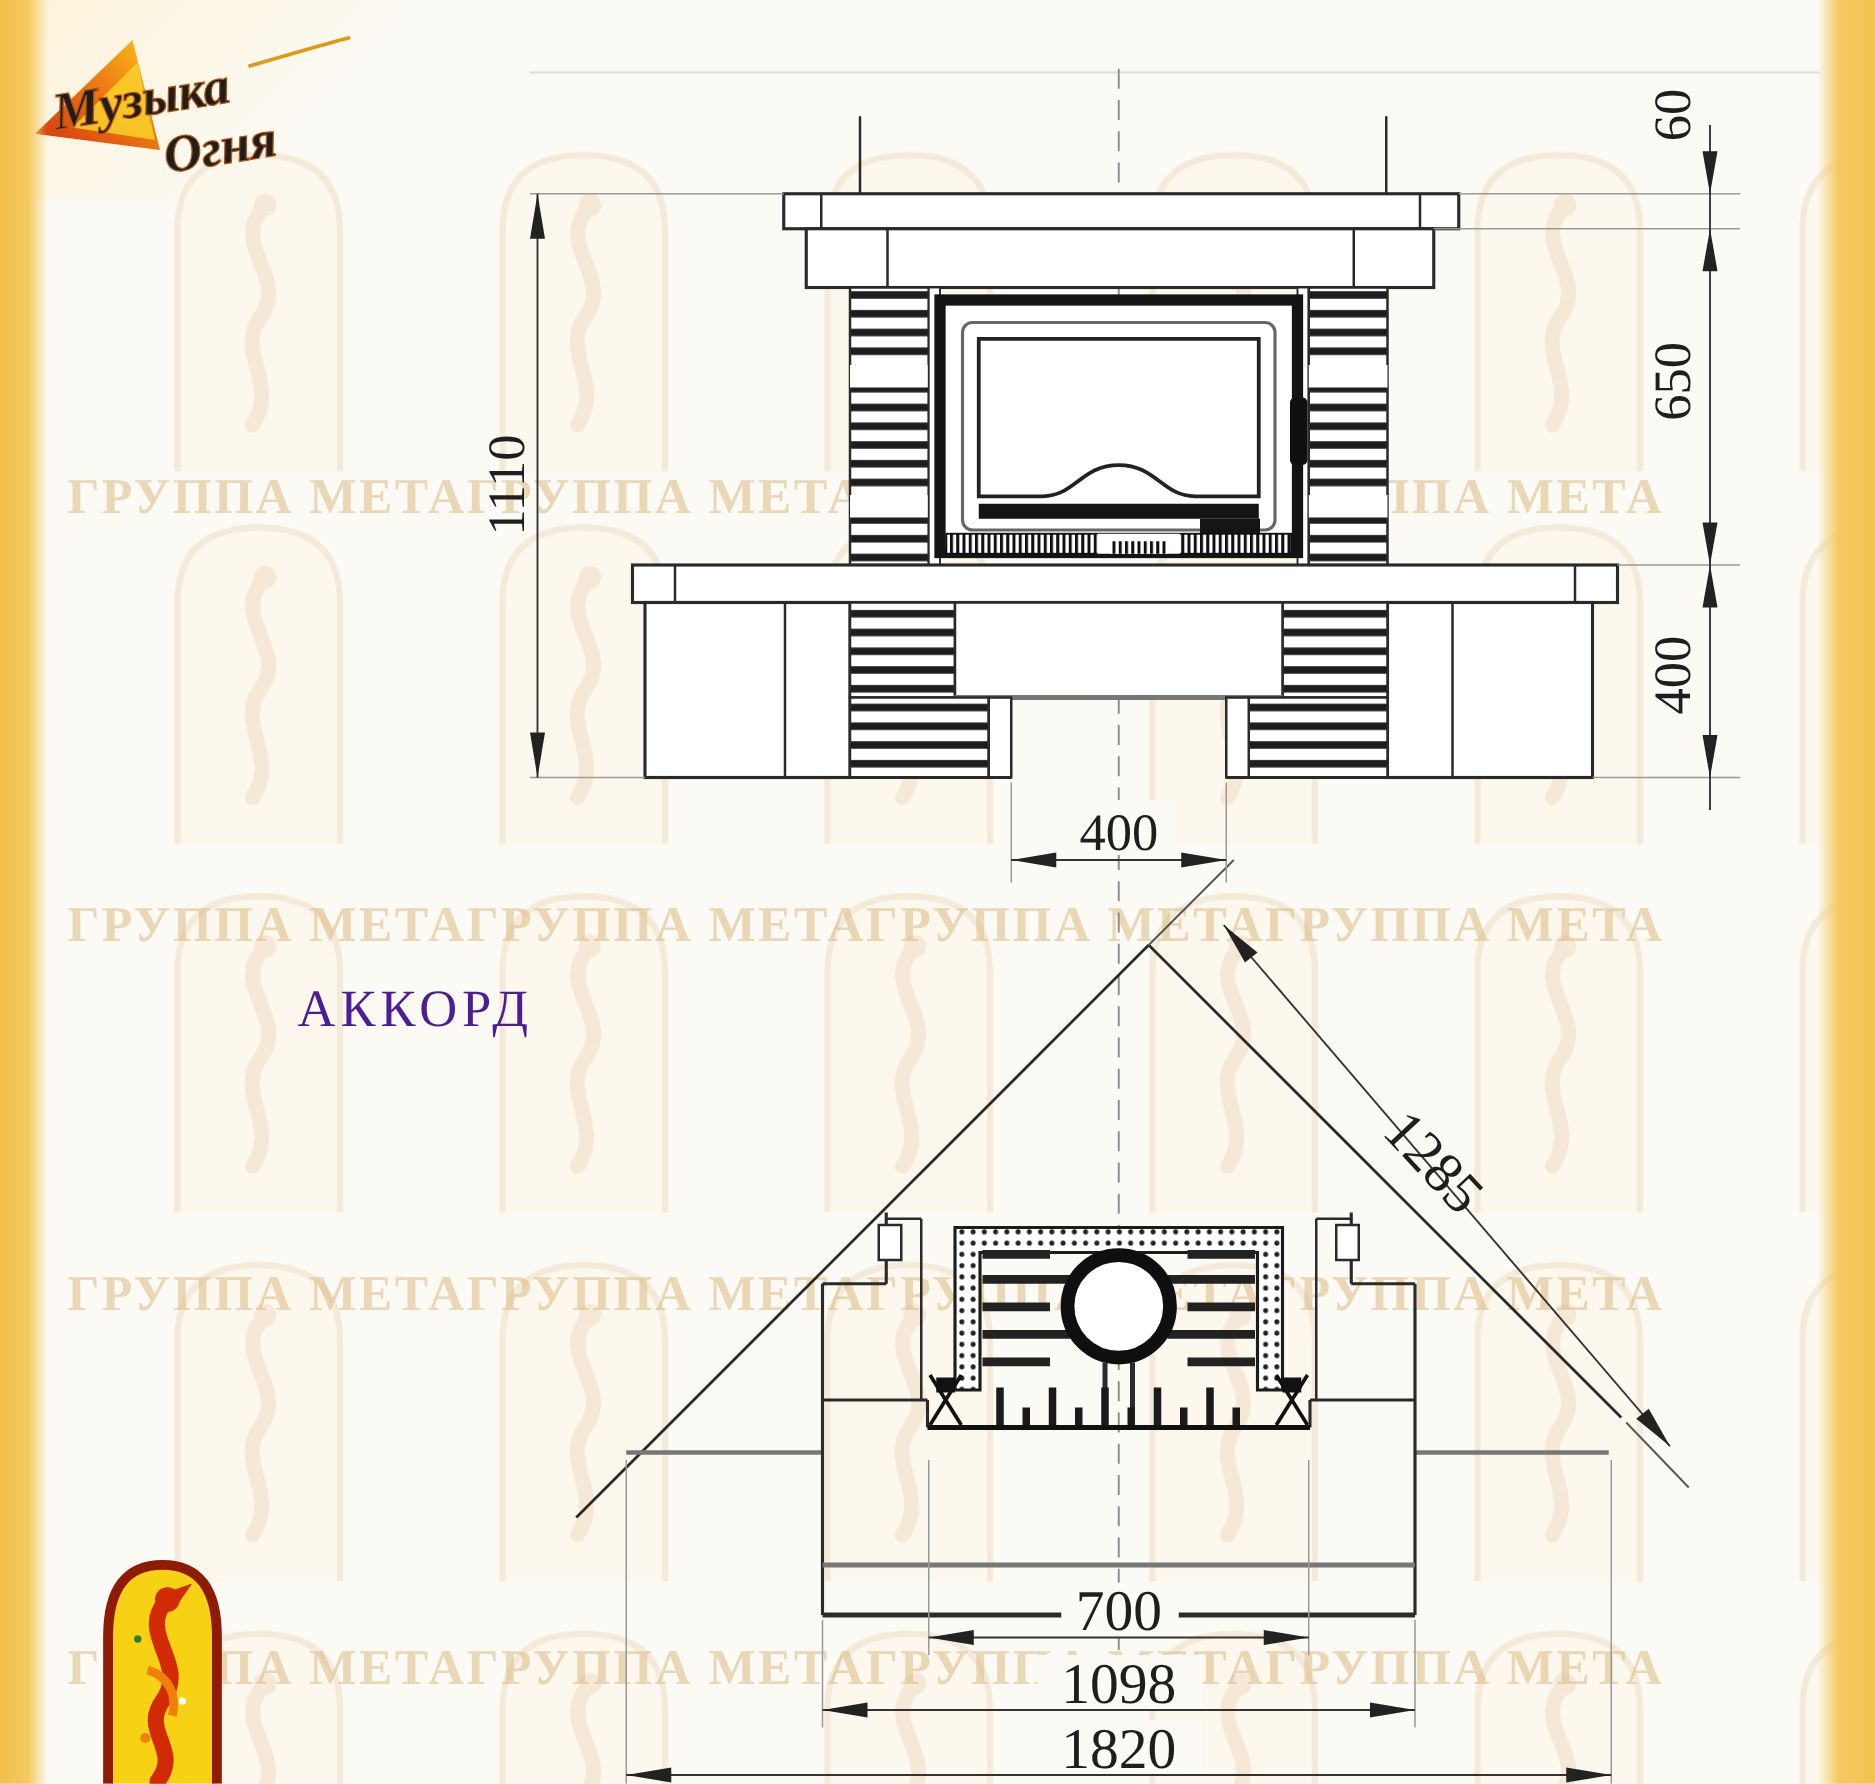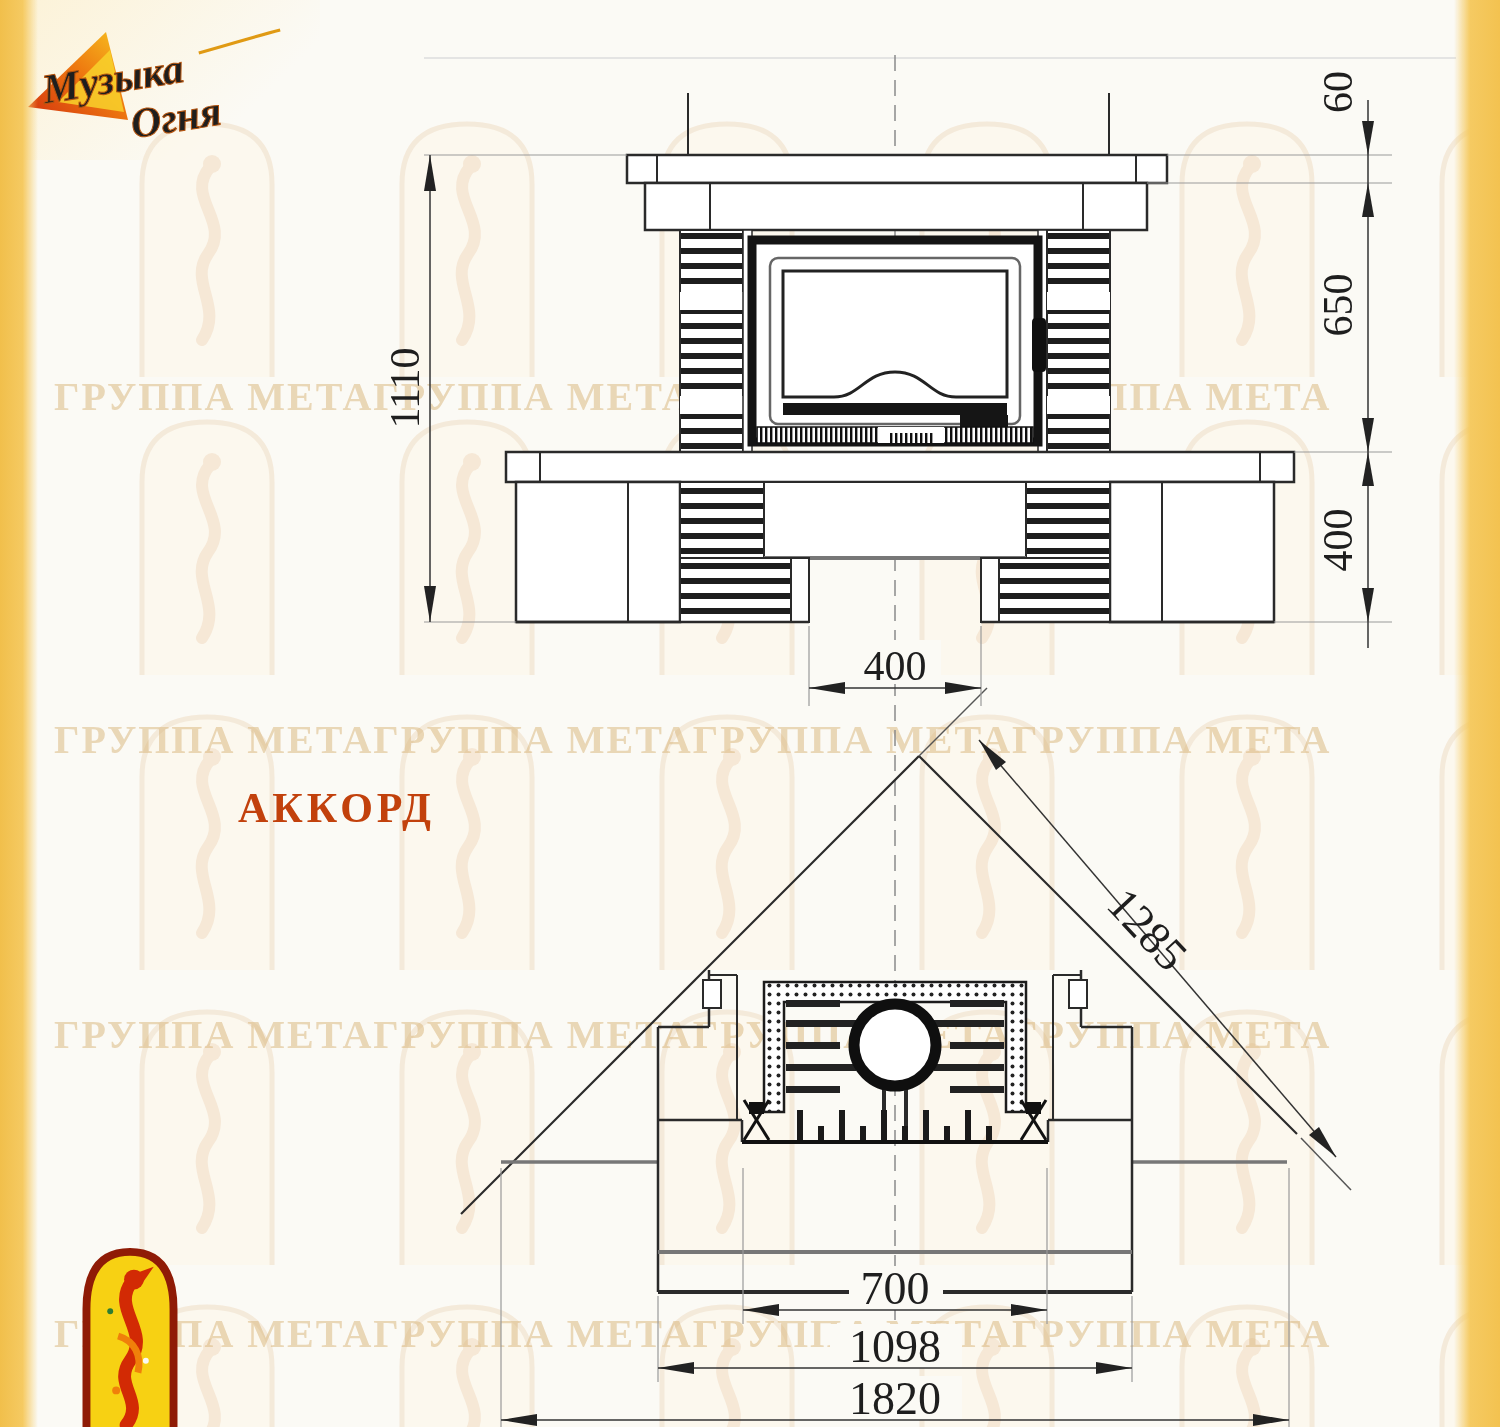--- a/index.html
+++ b/index.html
@@ -3,22 +3,22 @@
 <meta charset="utf-8">
 <style>
   html,body{margin:0;padding:0;background:#fff;}
   #canvas{position:relative;width:1500px;height:1427px;background:#FBFAF5;overflow:hidden;
           font-family:"Liberation Serif", serif;}
   .layer{position:absolute;left:0;top:0;}
   .wm-text{position:absolute;left:54px;white-space:nowrap;font-weight:bold;font-size:40px;
            letter-spacing:2px;color:#D8B379;opacity:.5;z-index:1;}
   #wm-svg{z-index:1;}
   #drawing{z-index:2;}
-  #title{position:absolute;left:238px;top:784px;font-size:42px;font-weight:bold;
-         letter-spacing:4px;color:#c2410c;z-index:3;}
+  #title{position:absolute;left:238px;top:784px;font-size:42px;font-weight:normal;
+         letter-spacing:4px;color:#4c1d95;z-index:3;}
   .strip{position:absolute;top:0;height:100%;z-index:5;}
   #strip-left{left:0;width:38px;background:linear-gradient(90deg,#F1BF4B 0%,#F5CA62 60%,rgba(245,202,98,0) 100%);}
   #strip-right{right:0;width:46px;background:linear-gradient(270deg,#F3C250 0%,#F5CA62 65%,rgba(245,202,98,0) 100%);}
   #logo-top{position:absolute;left:6px;top:2px;z-index:4;}
   #logo-bottom{position:absolute;left:80px;top:1242px;z-index:4;}
   #corner-wash{position:absolute;left:0;top:0;width:320px;height:160px;z-index:0;
                background:linear-gradient(135deg,#FCF2D6 0%,rgba(252,242,214,0) 75%);}
   svg text{font-family:"Liberation Serif", serif;font-size:42px;fill:#1e1e1e;}
   svg text.big{font-size:46px;}
 </style>

